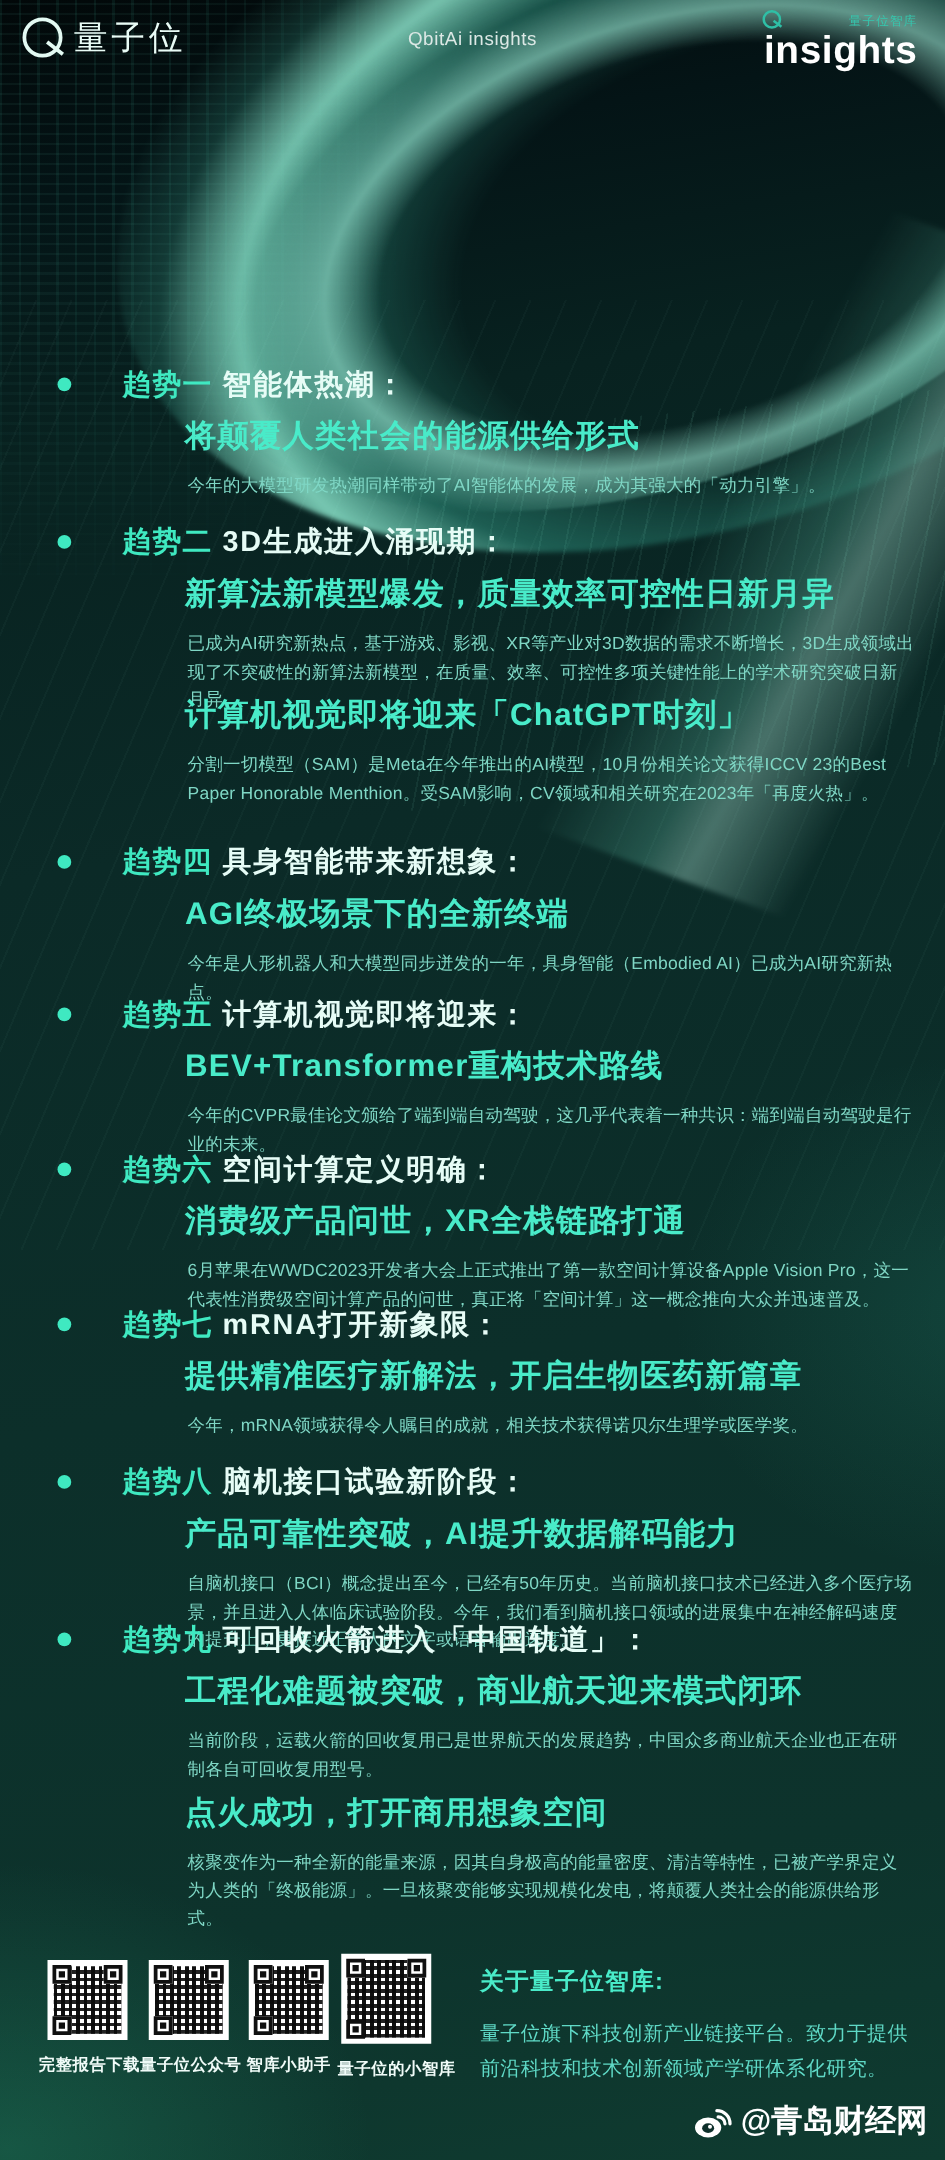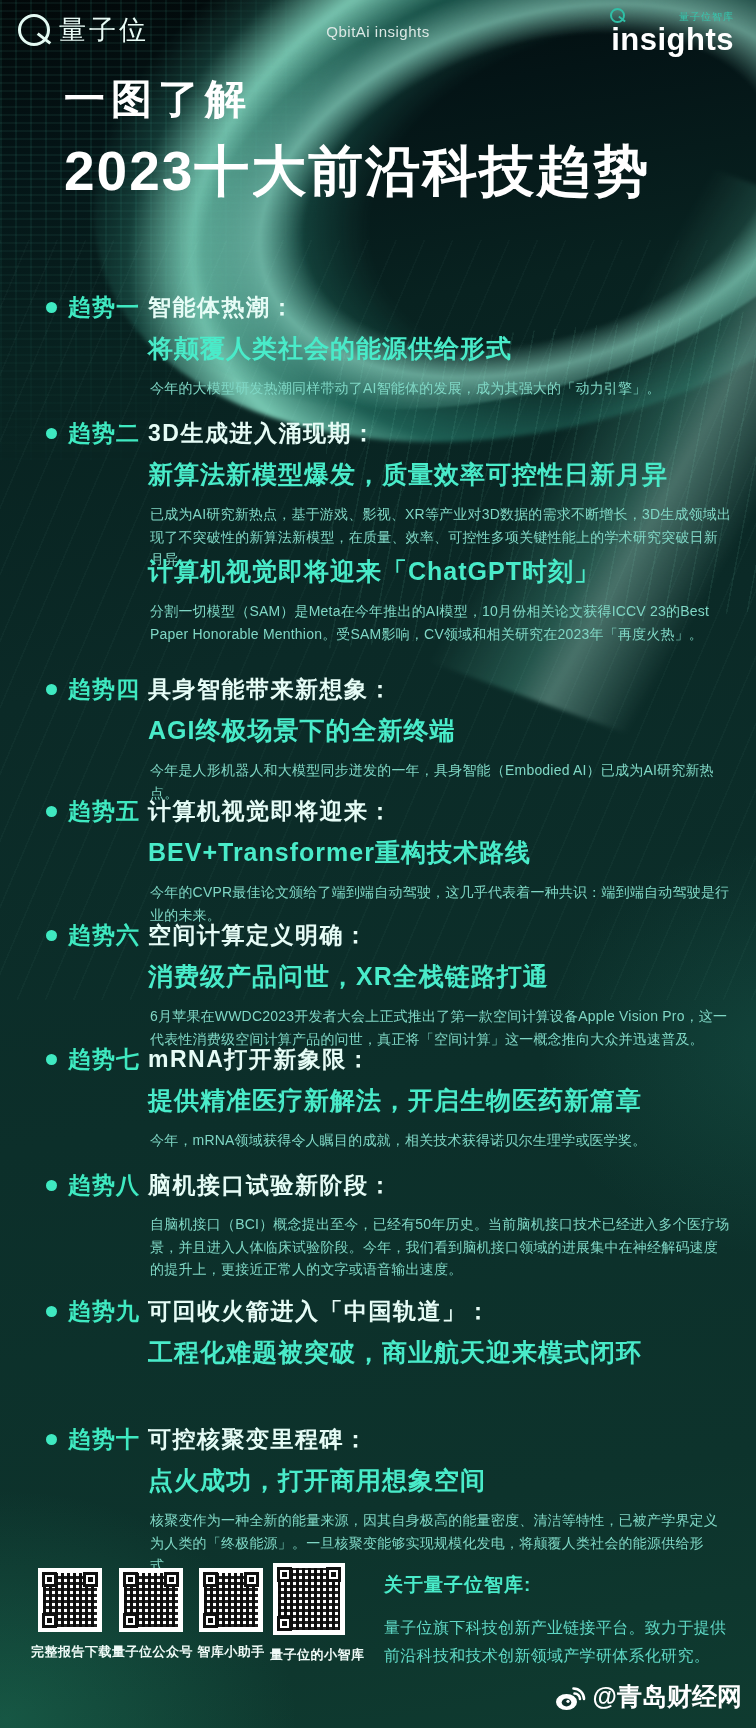--- a/index.html
+++ b/index.html
@@ -56,21 +56,21 @@
 
   
   .title-block { position:absolute; left:64px; top:72px; color:#fff; }
   .title-l1 { font-size:41px; font-weight:bold; letter-spacing:6px; }
   .title-l2 { font-size:55px; font-weight:bold; letter-spacing:2px; margin-top:8px; }
 
   
   .trend { position:absolute; left:46px; width:676px; }
   .trend-head { display:flex; align-items:baseline; }
   .bullet { width:11px; height:11px; border-radius:50%; background:#3fe9c1; flex:none; align-self:center; margin-right:11px; }
-  .trend-label { color:#3fe9c1; font-weight:bold; font-size:23px; letter-spacing:1px; width:80px; flex:none; }
+  .trend-label { color:#3fe9c1; font-weight:bold; font-size:23px; letter-spacing:1px; width:80px; flex:none;margin-left:30px; }
   .trend-h1 { color:#e6fcf6; font-weight:bold; font-size:23px; letter-spacing:1.5px; }
   .trend-h2 { color:#49ebc9; font-weight:bold; font-size:25px; letter-spacing:1px; margin:9px 0 0 102px; }
   .trend-desc { color:#7fd7c5; font-size:14px; line-height:1.62; letter-spacing:.2px; margin:12px 0 0 104px; width:582px; }
 
   
   .qr { position:absolute; width:78px; text-align:center; }
   .qr-box { width:64px; height:64px; background:#fff; position:relative; margin:0 auto; }
   .qr-box::before { content:""; position:absolute; inset:5px;
     background:
       repeating-linear-gradient(0deg, rgba(10,10,10,.9) 0 3px, transparent 3px 6px),
@@ -106,24 +106,20 @@
   </div>
   <div class="hdr-center">QbitAi insights</div>
   <div class="hdr-right">
     <div class="hdr-right-row">
       <div class="q-logo-sm"></div>
       <div class="hdr-right-small">量子位智库</div>
     </div>
     <div class="hdr-right-big">insights</div>
   </div>
 
-  <div class="title-block">
-    <div class="title-l1">一图了解</div>
-    <div class="title-l2">2023十大前沿科技趋势</div>
-  </div>
 
   <div class="trend" style="top:292px">
     <div class="trend-head">
         <span class="bullet"></span>
         <span class="trend-label">趋势一</span>
         <span class="trend-h1">智能体热潮：</span>
       </div>
     <div class="trend-h2">将颠覆人类社会的能源供给形式</div>
     <div class="trend-desc">今年的大模型研发热潮同样带动了AI智能体的发展，成为其强大的「动力引擎」。</div>
   </div>
@@ -182,38 +178,35 @@
     <div class="trend-h2">提供精准医疗新解法，开启生物医药新篇章</div>
     <div class="trend-desc">今年，mRNA领域获得令人瞩目的成就，相关技术获得诺贝尔生理学或医学奖。</div>
   </div>
 
   <div class="trend" style="top:1170px">
     <div class="trend-head">
         <span class="bullet"></span>
         <span class="trend-label">趋势八</span>
         <span class="trend-h1">脑机接口试验新阶段：</span>
       </div>
+    <div class="trend-h2">产品可靠性突破，AI提升数据解码能力</div>
     <div class="trend-desc">自脑机接口（BCI）概念提出至今，已经有50年历史。当前脑机接口技术已经进入多个医疗场景，并且进入人体临床试验阶段。今年，我们看到脑机接口领域的进展集中在神经解码速度的提升上，更接近正常人的文字或语音输出速度。</div>
   </div>
 
   <div class="trend" style="top:1296px">
     <div class="trend-head">
         <span class="bullet"></span>
         <span class="trend-label">趋势九</span>
         <span class="trend-h1">可回收火箭进入「中国轨道」：</span>
       </div>
     <div class="trend-h2">工程化难题被突破，商业航天迎来模式闭环</div>
+    <div class="trend-desc">当前阶段，运载火箭的回收复用已是世界航天的发展趋势，中国众多商业航天企业也正在研制各自可回收复用型号。</div>
   </div>
 
   <div class="trend" style="top:1424px">
-    <div class="trend-head">
-        <span class="bullet"></span>
-        <span class="trend-label">趋势十</span>
-        <span class="trend-h1">可控核聚变里程碑：</span>
-      </div>
     <div class="trend-h2">点火成功，打开商用想象空间</div>
     <div class="trend-desc">核聚变作为一种全新的能量来源，因其自身极高的能量密度、清洁等特性，已被产学界定义为人类的「终极能源」。一旦核聚变能够实现规模化发电，将颠覆人类社会的能源供给形式。</div>
   </div>
 
   <div class="qr" style="left:31px; top:1568px">
     <div class="qr-box">
       <span class="fp fp-tl"></span>
         <span class="fp fp-tr"></span>
         <span class="fp fp-bl"></span>
     </div>

